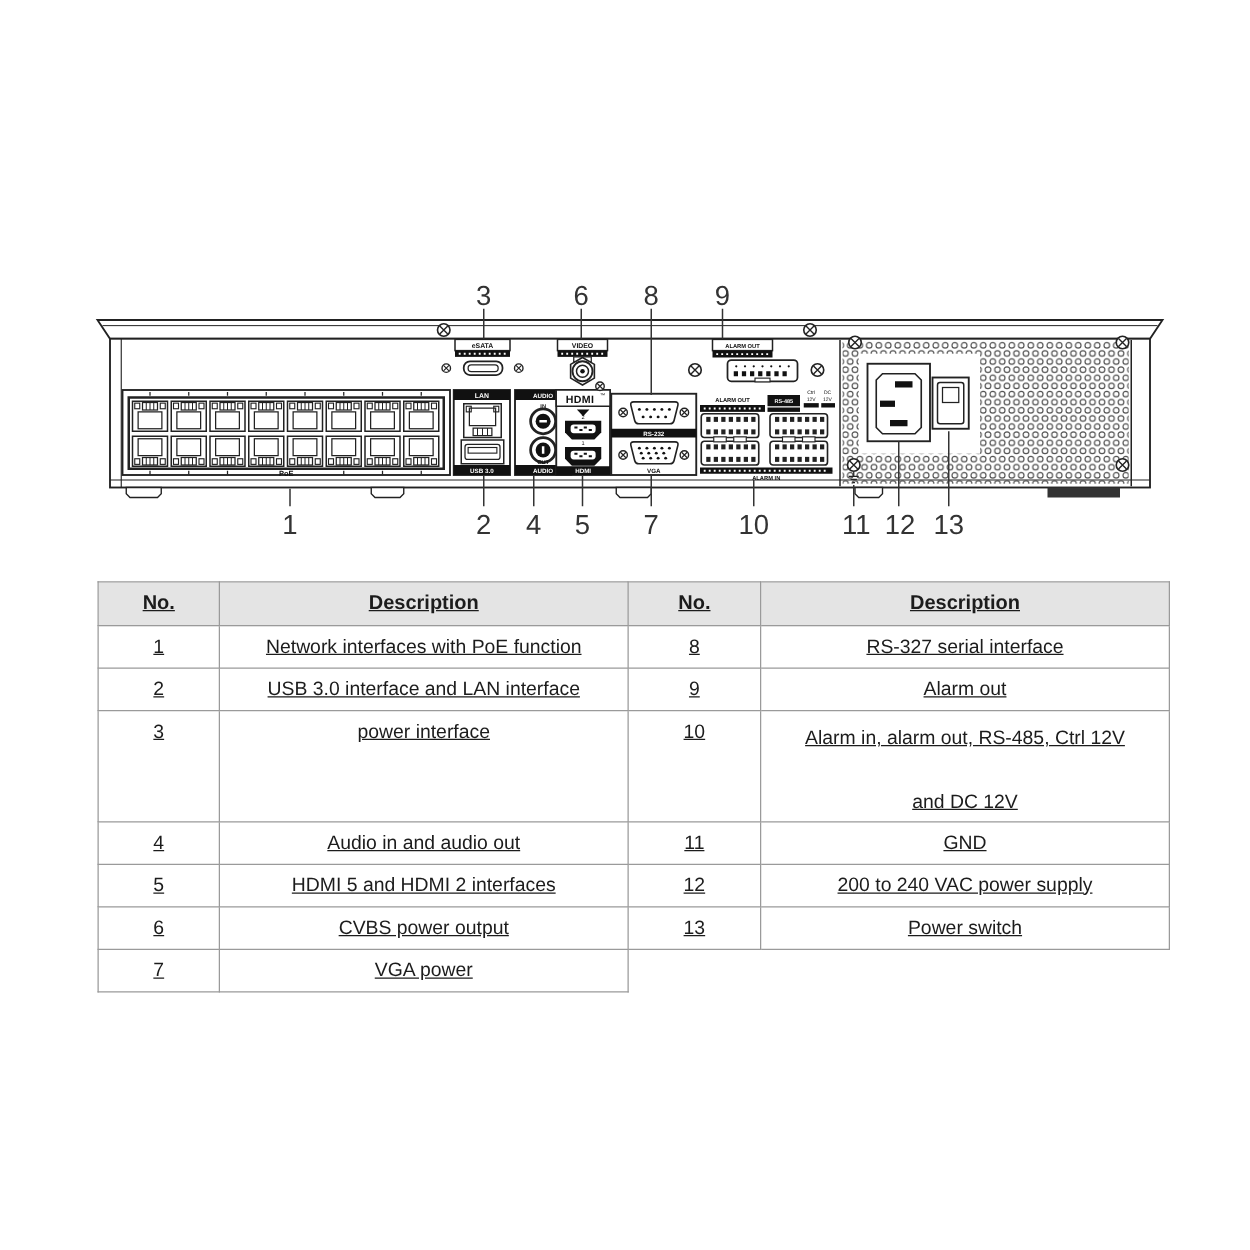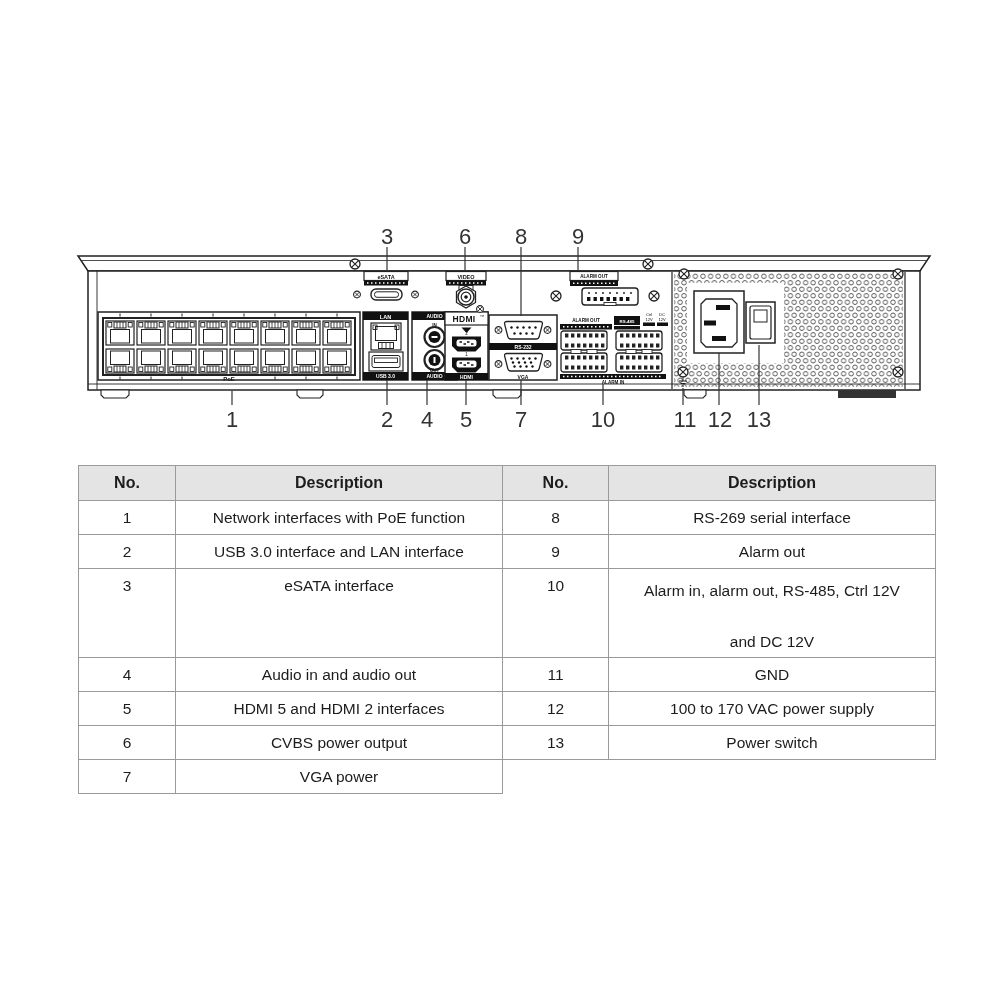--- a/index.html
+++ b/index.html
@@ -3,21 +3,21 @@
 <meta charset="utf-8">
 <style>
   html,body{margin:0;padding:0;background:#fff;}
   .canvas{position:relative;width:1000px;height:1000px;background:#fff;overflow:hidden;
           font-family:"Liberation Sans",sans-serif;}
   .diagram-svg{position:absolute;left:0;top:0;}
   
   .panel-table{position:absolute;left:78px;top:465px;}
   table{border-collapse:collapse;table-layout:fixed;width:857px;
         font-family:"Liberation Sans",sans-serif;font-size:15.5px;color:#1c1c1c;}
-  td,th{border:1px solid #9a9a9a;text-align:center;vertical-align:middle;padding:0;}
+  td,th{border:1px solid #9a9a9a;text-align:center;vertical-align:middle;padding:0;text-decoration:underline;}
   th{background:#e4e4e4;font-weight:bold;font-size:16px;height:34px;}
   tr.r{height:34px;}
   tr.tall{height:70px;}
   tr.tall td{vertical-align:top;padding-top:6px;line-height:22px;}
   tr.tall td.two-line{line-height:31px;}
   td.ghost{border:none;background:#fff;}
   col.no-l{width:97px;}  col.desc-l{width:327px;}
   col.no-r{width:106px;} col.desc-r{width:327px;}
 </style>
 </head>
@@ -380,48 +380,48 @@
           <tr class="r">
       <th>No.</th>
       <th>Description</th>
       <th>No.</th>
       <th>Description</th>
     </tr>
     <tr class="r">
       <td>1</td>
       <td>Network interfaces with PoE function</td>
       <td>8</td>
-      <td>RS-269 serial interface</td>
+      <td>RS-327 serial interface</td>
     </tr>
     <tr class="r">
       <td>2</td>
       <td>USB 3.0 interface and LAN interface</td>
       <td>9</td>
       <td>Alarm out</td>
     </tr>
     <tr class="tall">
       <td>3</td>
-      <td>eSATA interface</td>
+      <td>power interface</td>
       <td>10</td>
       <td class="two-line">
         <span style="display:block;">Alarm in, alarm out, RS-485, Ctrl 12V</span>
         <span style="display:block;margin-top:20px;">and DC 12V</span>
       </td>
     </tr>
     <tr class="r">
       <td>4</td>
       <td>Audio in and audio out</td>
       <td>11</td>
       <td>GND</td>
     </tr>
     <tr class="r">
       <td>5</td>
       <td>HDMI 5 and HDMI 2 interfaces</td>
       <td>12</td>
-      <td>100 to 170 VAC power supply</td>
+      <td>200 to 240 VAC power supply</td>
     </tr>
     <tr class="r">
       <td>6</td>
       <td>CVBS power output</td>
       <td>13</td>
       <td>Power switch</td>
     </tr>
     <tr class="r">
       <td>7</td>
       <td>VGA power</td>

